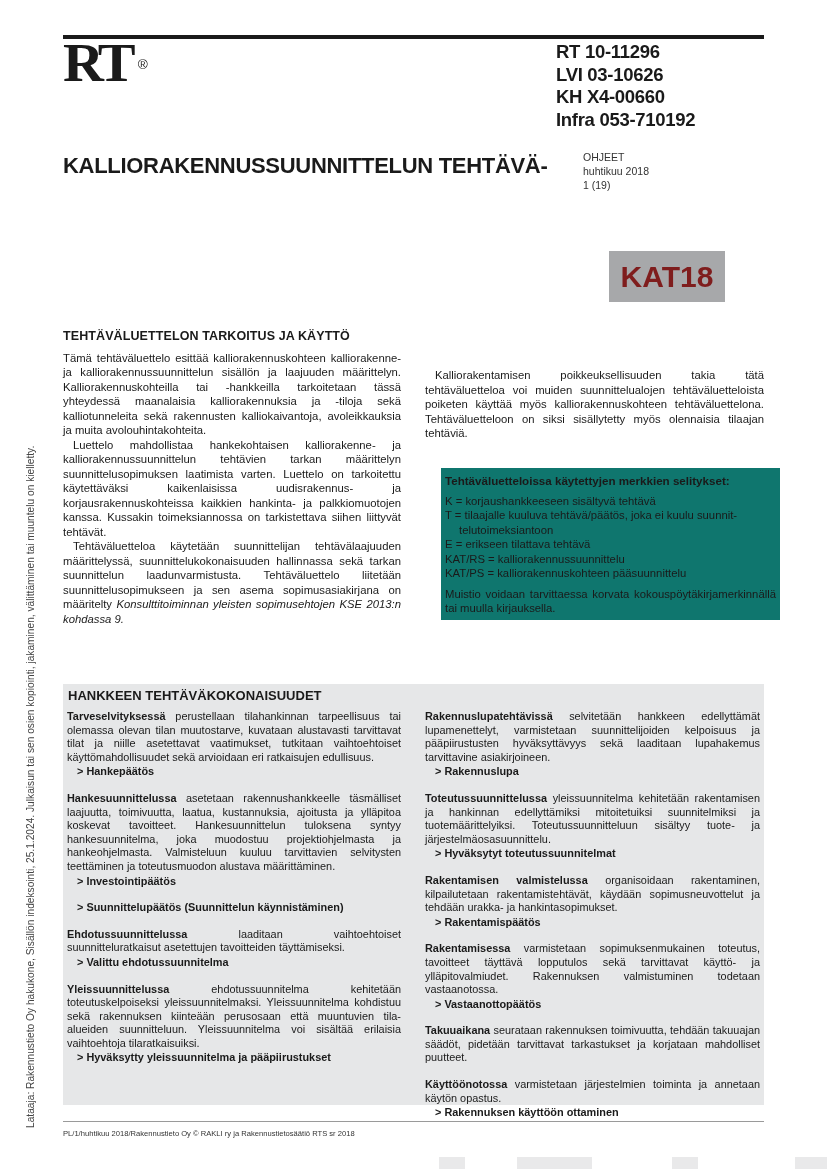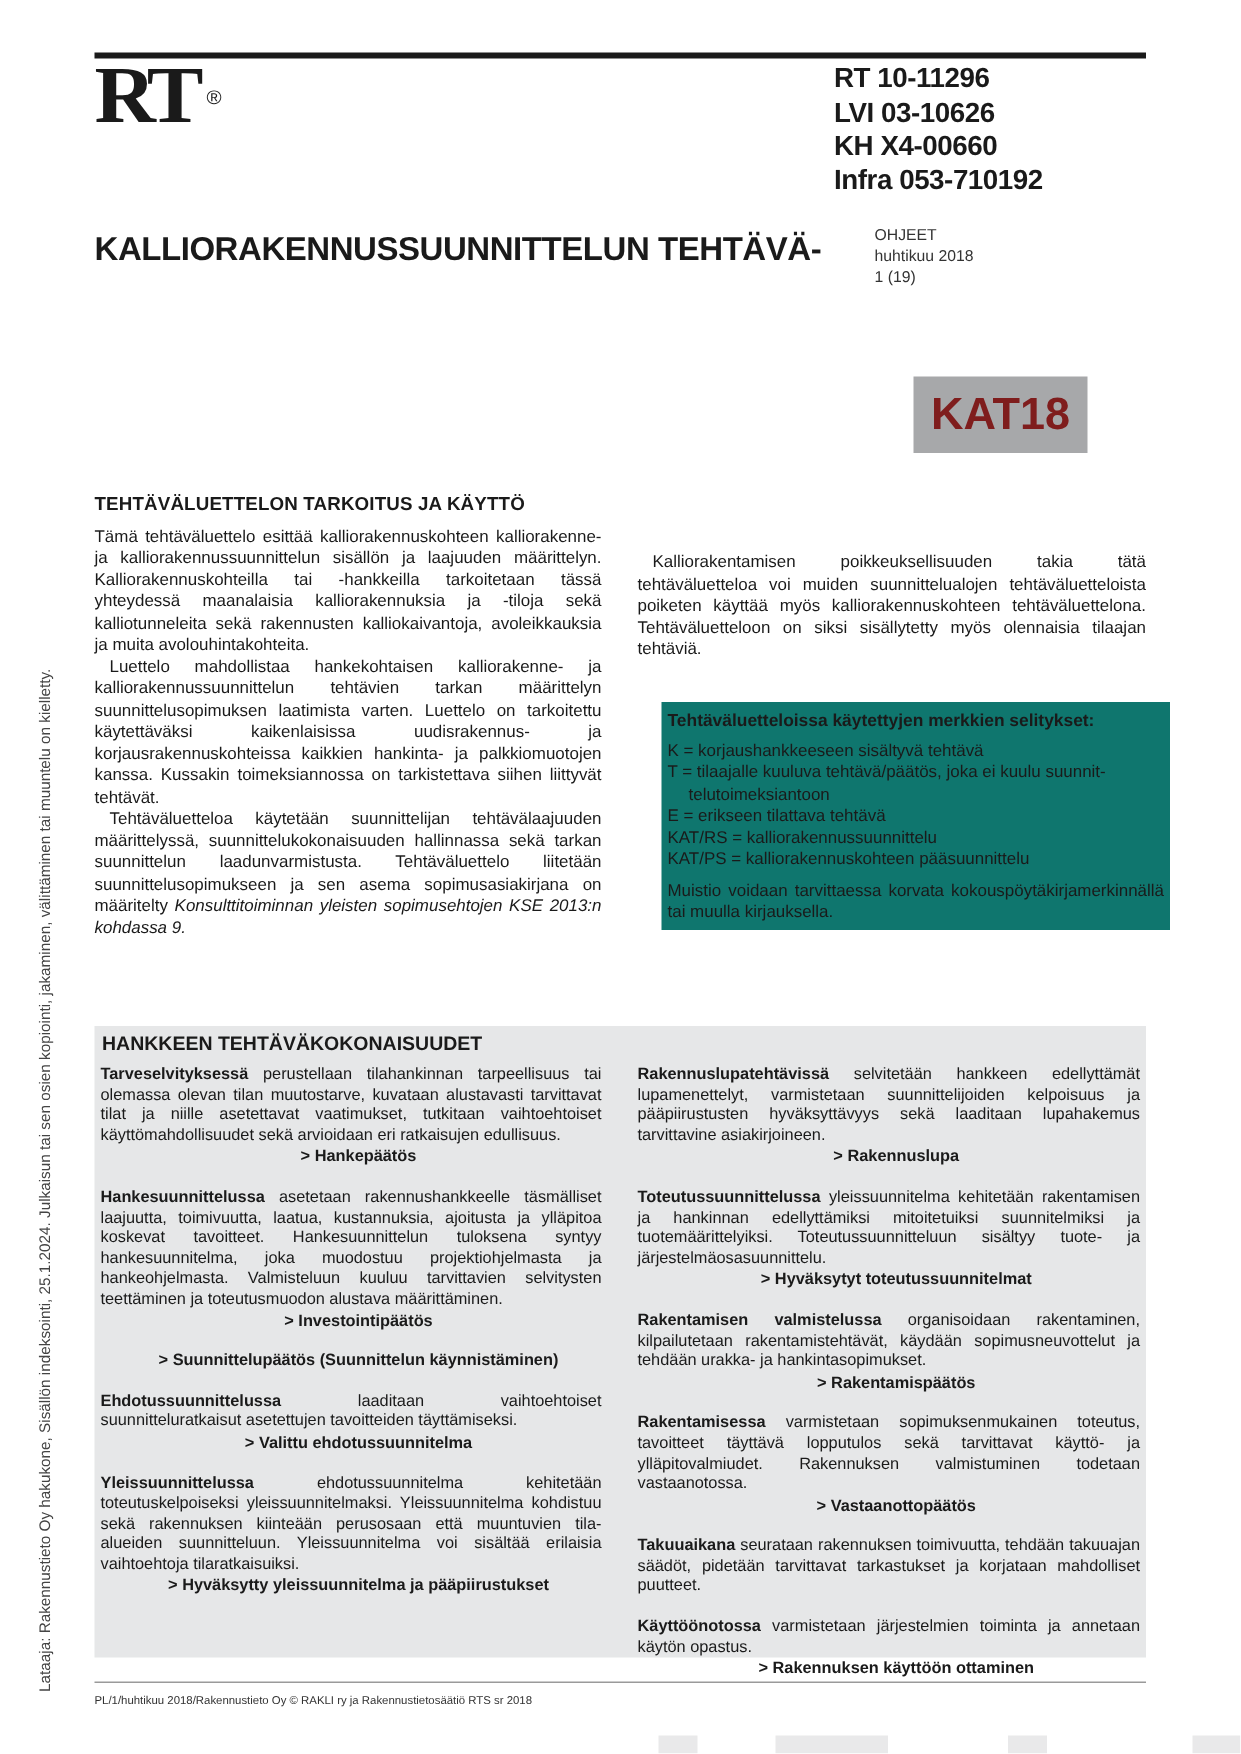--- a/index.html
+++ b/index.html
@@ -24,21 +24,21 @@
     .legend-box { position: absolute; left: 425px; top: 468px; width: 339px; height: 152px; background: #0f766e; padding: 6px 4px 0 4px; box-sizing: border-box; font-size: 11.3px; line-height: 14.5px; margin-left: 16px; }
     .legend-box .lt { font-weight: bold; margin-bottom: 5px; font-size: 11.6px; }
     .legend-box .li { }
     .legend-box .li.cont { padding-left: 14px; }
     .legend-box .note { margin-top: 6px; text-align: justify; }
     .phase-box { position: absolute; left: 63px; top: 684px; width: 701px; height: 421px; background: #e6e7e8; }
     .phase-title { position: absolute; left: 68px; top: 688px; font-weight: bold; font-size: 13px; }
     .phase-col { position: absolute; font-size: 10.9px; line-height: 13.6px; text-align: justify; }
     .phase { margin-bottom: 13px; }
     .phase .term { font-weight: bold; margin-top: 33px; }
-    .phase .result { font-weight: bold; padding-left: 10px; text-align: center; margin-top: 1px; }
+    .phase .result { font-weight: bold; padding-left: 10px; text-align: left; margin-top: 1px; }
     .bottom-rule { position: absolute; left: 63px; top: 1121px; width: 701px; height: 1px; background: #9a9a9a; }
     .footer { position: absolute; left: 63px; top: 1129px; font-size: 7.6px; color: #333; }
     .scrap { position: absolute; top: 1157px; height: 12px; background: #e9e9ea; }
   </style>
 </head>
 <body>
 
 <div class="top-rule"></div>
 
 <div class="logo"><span>RT</span><sup>®</sup></div>

